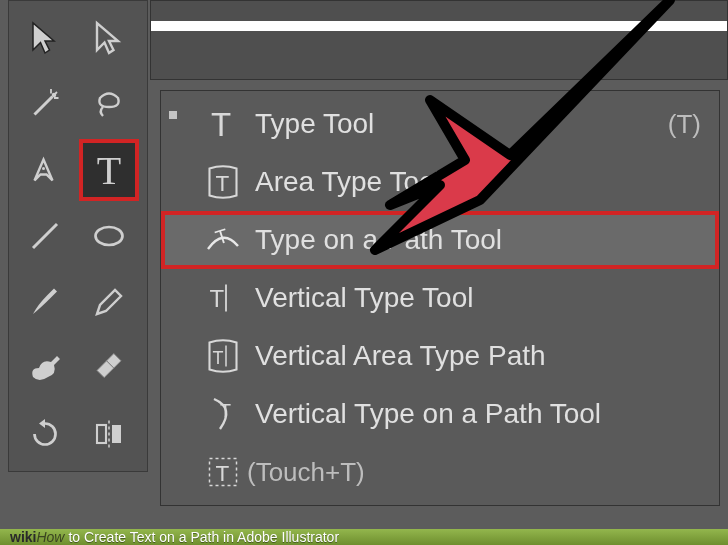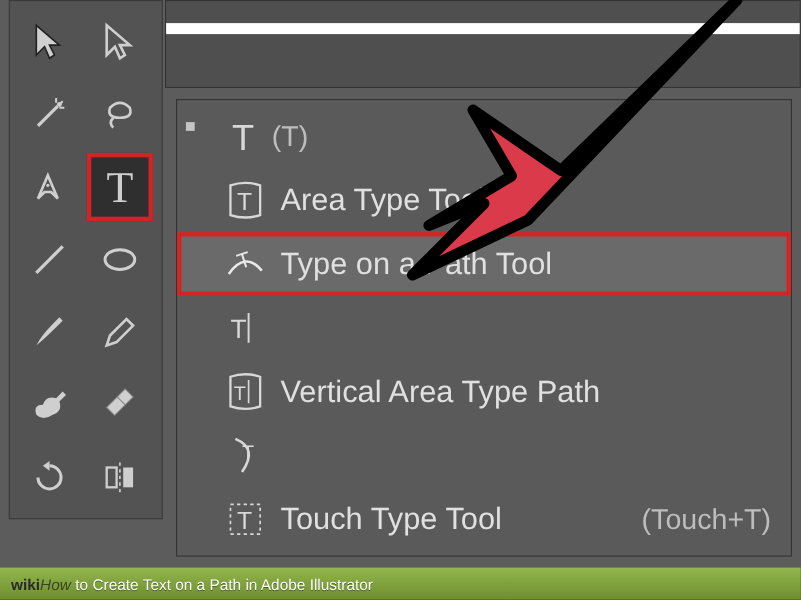--- a/index.html
+++ b/index.html
@@ -50,21 +50,21 @@
   .fly-row .ico svg { width: 36px; height: 36px; }
   .fly-row .label { flex: 1; padding-left: 8px; }
   .fly-row .sc { color: #bdbdbd; font-size: 26px; }
 
   .big-arrow {
     position: absolute; left: 330px; top: -20px; z-index: 10; pointer-events:none;
   }
   .big-arrow svg { width: 360px; height: 300px; }
 
   .footer {
-    position: absolute; left: 0; right: 0; bottom: 0; height: 29px;
+    position: absolute; left: 0; right: 0; bottom: 0; height: 16px;
     background: linear-gradient(#93b64d, #6e8e2e); display:flex; align-items:center;
     padding: 0 10px; font-size: 14px; color: #2c3a0e;
   }
   .footer .brand { font-weight: bold; color: #2a2a2a; }
   .footer .how { color: #3a4420; font-style: italic; }
   .footer .title { color: #fff; margin-left: 4px; text-shadow: 0 1px 0 rgba(0,0,0,.4); text-align: right; }
 </style>
 </head>
 <body>
 
@@ -150,20 +150,21 @@
 
 <div class="flyout">
   <div class="dot"></div>
 
   <div class="fly-row">
     <span class="ico">
         <svg viewBox="0 0 24 24">
           <text x="4" y="20" font-family="Times New Roman,serif" font-size="22" fill="#d8d8d8">T</text>
         </svg>
       </span>
+    <span class="label">Type Tool</span>
     <span class="sc">(T)</span>
   </div>
 
   <div class="fly-row">
     <span class="ico">
         <svg viewBox="0 0 24 24">
           <path d="M3 3 Q12 0 21 3 L21 21 Q12 24 3 21 Z" fill="none" stroke="#d8d8d8" stroke-width="1.4"></path>
           <text x="7" y="18" font-family="Times New Roman,serif" font-size="15" fill="#d8d8d8">T</text>
         </svg>
       </span>
@@ -182,20 +183,21 @@
     <span class="sc"></span>
   </div>
 
   <div class="fly-row">
     <span class="ico">
         <svg viewBox="0 0 24 24">
           <path d="M14 3 L14 21" stroke="#d8d8d8" stroke-width="1.2"></path>
           <text x="3" y="18" font-family="Times New Roman,serif" font-size="16" fill="#d8d8d8">T</text>
         </svg>
       </span>
+    <span class="label">Vertical Type Tool</span>
     <span class="sc"></span>
   </div>
 
   <div class="fly-row">
     <span class="ico">
         <svg viewBox="0 0 24 24">
           <path d="M3 3 Q12 0 21 3 L21 21 Q12 24 3 21 Z" fill="none" stroke="#d8d8d8" stroke-width="1.4"></path>
           <path d="M14 5 L14 19" stroke="#d8d8d8" stroke-width="1"></path>
           <text x="5" y="17" font-family="Times New Roman,serif" font-size="12" fill="#d8d8d8">T</text>
         </svg>
@@ -204,31 +206,31 @@
     <span class="sc"></span>
   </div>
 
   <div class="fly-row">
     <span class="ico">
         <svg viewBox="0 0 24 24">
           <path d="M6 2 Q20 8 10 22" fill="none" stroke="#d8d8d8" stroke-width="1.6"></path>
           <text x="10" y="14" font-family="Times New Roman,serif" font-size="12" fill="#d8d8d8">T</text>
         </svg>
       </span>
+    <span class="label">Vertical Type on a Path Tool</span>
     <span class="sc"></span>
   </div>
 
   <div class="fly-row">
     <span class="ico">
         <svg viewBox="0 0 24 24">
           <rect x="3" y="3" width="18" height="18" fill="none" stroke="#d8d8d8" stroke-width="1" stroke-dasharray="2,2"></rect>
           <text x="7" y="18" font-family="Times New Roman,serif" font-size="15" fill="#d8d8d8">T</text>
         </svg>
       </span>
-    <span class="label">Touch Type Tool</span>
     <span class="sc">(Touch+T)</span>
   </div>
 </div>
 
 <div class="big-arrow">
   <svg viewBox="0 0 360 300">
     <path d="M340 20 L150 220 L45 270 L110 205 L60 225 L135 180 L100 120 L180 175 Z" fill="#da3a4a" stroke="#000" stroke-width="10" stroke-linejoin="round"></path>
   </svg>
 </div>
 

